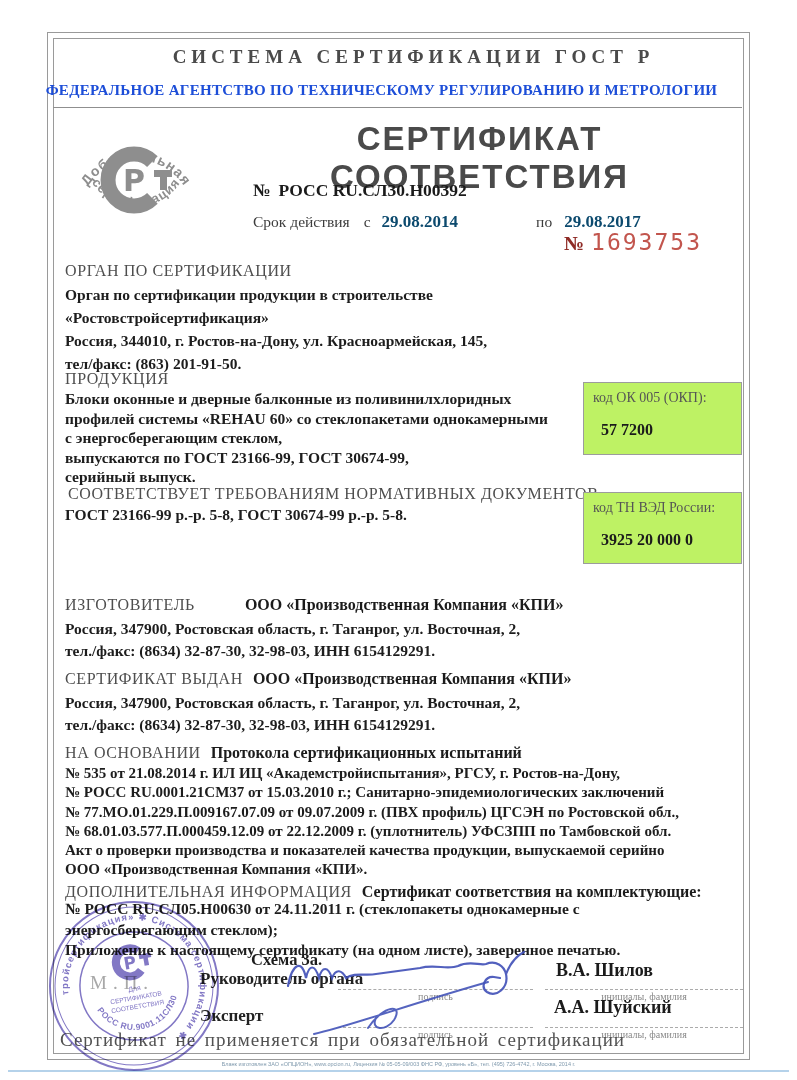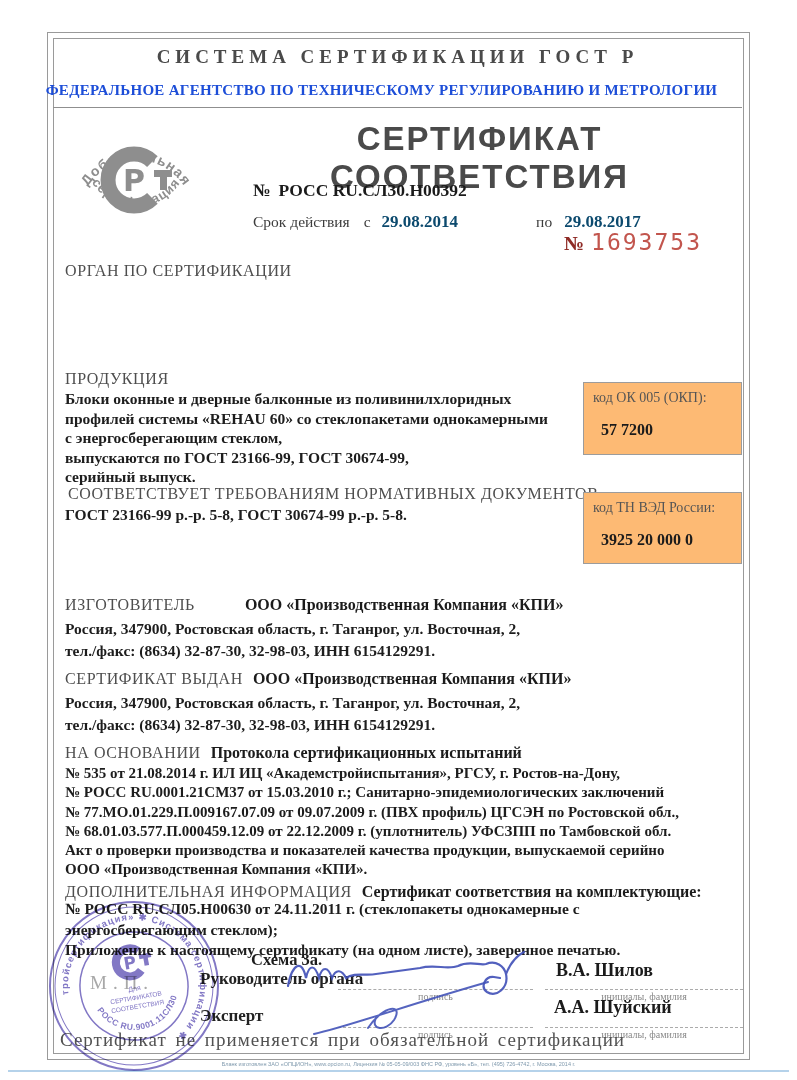--- a/index.html
+++ b/index.html
@@ -4,40 +4,40 @@
 <style>
   html,body{margin:0;padding:0;background:#ffffff;}
   #page{position:relative;width:797px;height:1080px;background:#ffffff;overflow:hidden;
         font-family:"Liberation Serif", serif;color:#1d1d1d;}
   .abs{position:absolute;}
   .frame-outer{left:47px;top:32px;width:701px;height:1026px;border:1px solid #9a9a9a;}
   .frame-inner{left:53px;top:38px;width:689px;height:1014px;border:1px solid #9a9a9a;}
   .center{text-align:center;}
   .pre{white-space:pre-line;}
   .sys-title{left:47px;top:46px;width:701px;font:bold 19px "Liberation Serif",serif;
-             letter-spacing:5px;color:#4a4a4a;}
+             letter-spacing:5px;color:#4a4a4a;padding-left:16px;}
   .agency{left:31px;top:82px;width:701px;font:bold 15px "Liberation Serif",serif;
           letter-spacing:0.3px;color:#1d4ed8;}
   .hr{left:53px;top:107px;width:689px;height:1px;background:#8f8f8f;}
   .doc-title{left:212px;top:120px;width:535px;font:bold 33px "Liberation Sans",sans-serif;
              letter-spacing:2px;color:#4a4a4a;}
   .row{display:flex;align-items:baseline;}
   .cert-num{left:253px;top:180px;font:bold 17.5px "Liberation Serif",serif;color:#1b1b1b;}
   .validity{left:253px;top:212px;font:15.5px "Liberation Serif",serif;color:#3d3d3d;}
   .validity .date{font:bold 17px "Liberation Serif",serif;color:#0c4a6e;}
   .serial{right:95px;top:229px;}
   .serial .no{font:bold 20px "Liberation Serif",serif;color:#8f2b26;margin-right:7px;}
   .serial .digits{font:23px "DejaVu Sans Mono",monospace;color:#c2554d;letter-spacing:2px;}
   .seclabel{font:16px "Liberation Serif",serif;color:#4e4e4e;letter-spacing:0.6px;}
   .inlineval{font:bold 16px "Liberation Serif",serif;color:#1b1b1b;margin-left:10px;}
   .body-b{font:bold 15.5px/23px "Liberation Serif",serif;color:#1d1d1d;}
   .prod-b{font:bold 15.5px/19.5px "Liberation Serif",serif;color:#1d1d1d;}
   .basis-b{font:bold 15px/19.3px "Liberation Serif",serif;color:#1d1d1d;}
   .add-b{font:bold 15.5px/20.5px "Liberation Serif",serif;color:#1d1d1d;}
-  .codebox{width:157px;border:1px solid #9c9c9c;background:#fdba74;}
+  .codebox{width:157px;border:1px solid #9c9c9c;background:#bef264;}
   .codebox .lbl{font:14px "Liberation Serif",serif;color:#555;margin:7px 0 0 9px;}
   .codebox .val{font:bold 16px "Liberation Serif",serif;color:#1b1b1b;margin:15px 0 12px 17px;}
   .scheme{left:251px;top:950px;font:bold 16.5px "Liberation Serif",serif;}
   .role{font:bold 17px "Liberation Serif",serif;color:#222;}
   .signname{font:bold 18px "Liberation Serif",serif;color:#1b1b1b;}
   .dashline{border-top:1px dashed #ababab;height:0;}
   .caption{font:10px "Liberation Serif",serif;color:#8a8a8a;text-align:center;}
   .footnote{left:53px;top:1029px;width:579px;font:19px "Liberation Serif",serif;
             color:#525252;letter-spacing:1px;word-spacing:3px;}
   .mp{left:90px;top:972px;font:19px "Liberation Serif",serif;color:#a8a8a8;letter-spacing:6px;z-index:1;}
@@ -93,20 +93,24 @@
   </div>
 
   <div class="abs serial row">
     <span class="no">№</span>
     <span class="digits">1693753</span>
   </div>
 
   <div class="abs row" style="left:65px;top:262px;">
     <span class="seclabel">ОРГАН ПО СЕРТИФИКАЦИИ</span>
   </div>
+  <div class="abs body-b pre" style="left:65px;top:283px;width:620px;">Орган по сертификации продукции в строительстве
+«Ростовстройсертификация»
+Россия, 344010, г. Ростов-на-Дону, ул. Красноармейская, 145,
+тел/факс: (863) 201-91-50.</div>
 
   <div class="abs seclabel" style="left:65px;top:370px;">ПРОДУКЦИЯ</div>
   <div class="abs prod-b pre" style="left:65px;top:389px;width:520px;">Блоки оконные и дверные балконные из поливинилхлоридных
 профилей системы «REHAU 60» со стеклопакетами однокамерными
 с энергосберегающим стеклом,
 выпускаются по ГОСТ 23166-99, ГОСТ 30674-99,
 серийный выпуск.</div>
   <div class="abs seclabel" style="left:68px;top:485px;">СООТВЕТСТВУЕТ ТРЕБОВАНИЯМ НОРМАТИВНЫХ ДОКУМЕНТОВ</div>
   <div class="abs prod-b" style="left:65px;top:505px;">ГОСТ 23166-99 р.-р. 5-8, ГОСТ 30674-99 р.-р. 5-8.</div>
 

